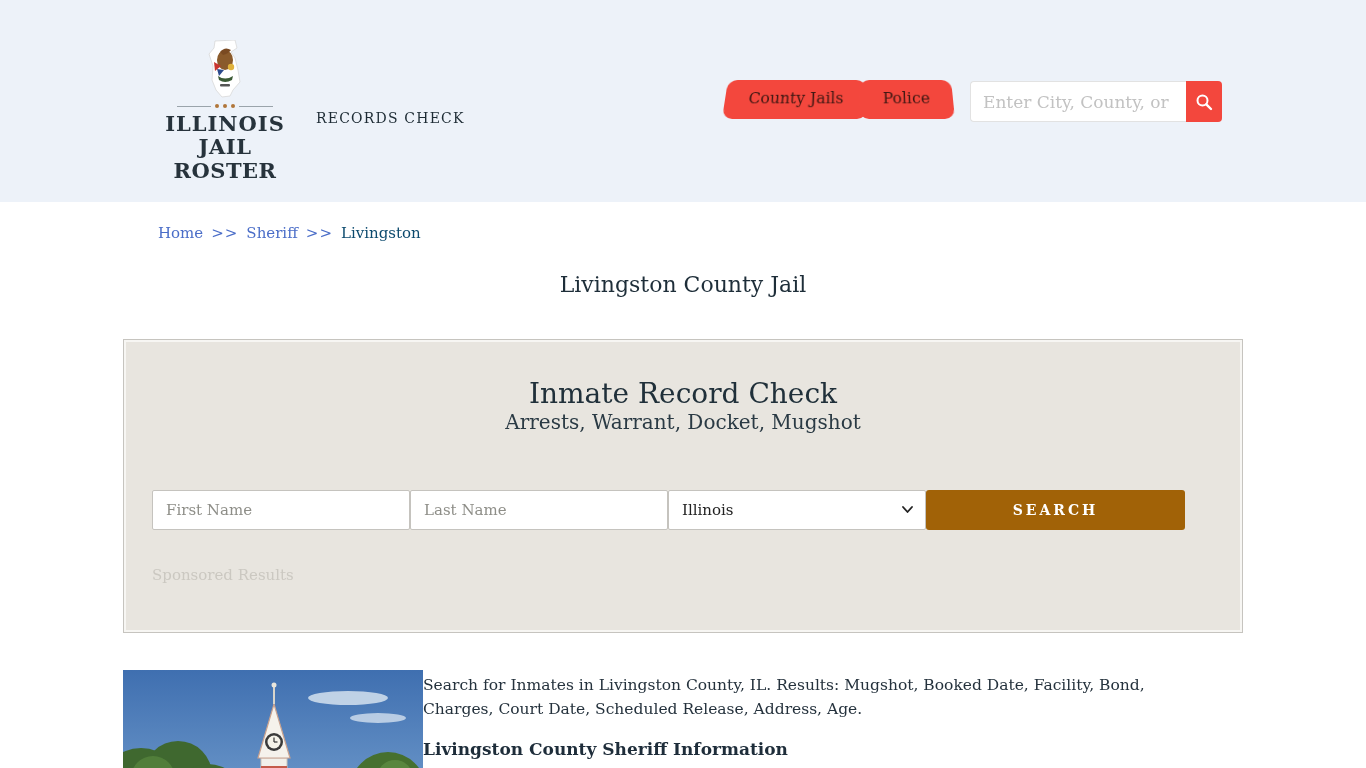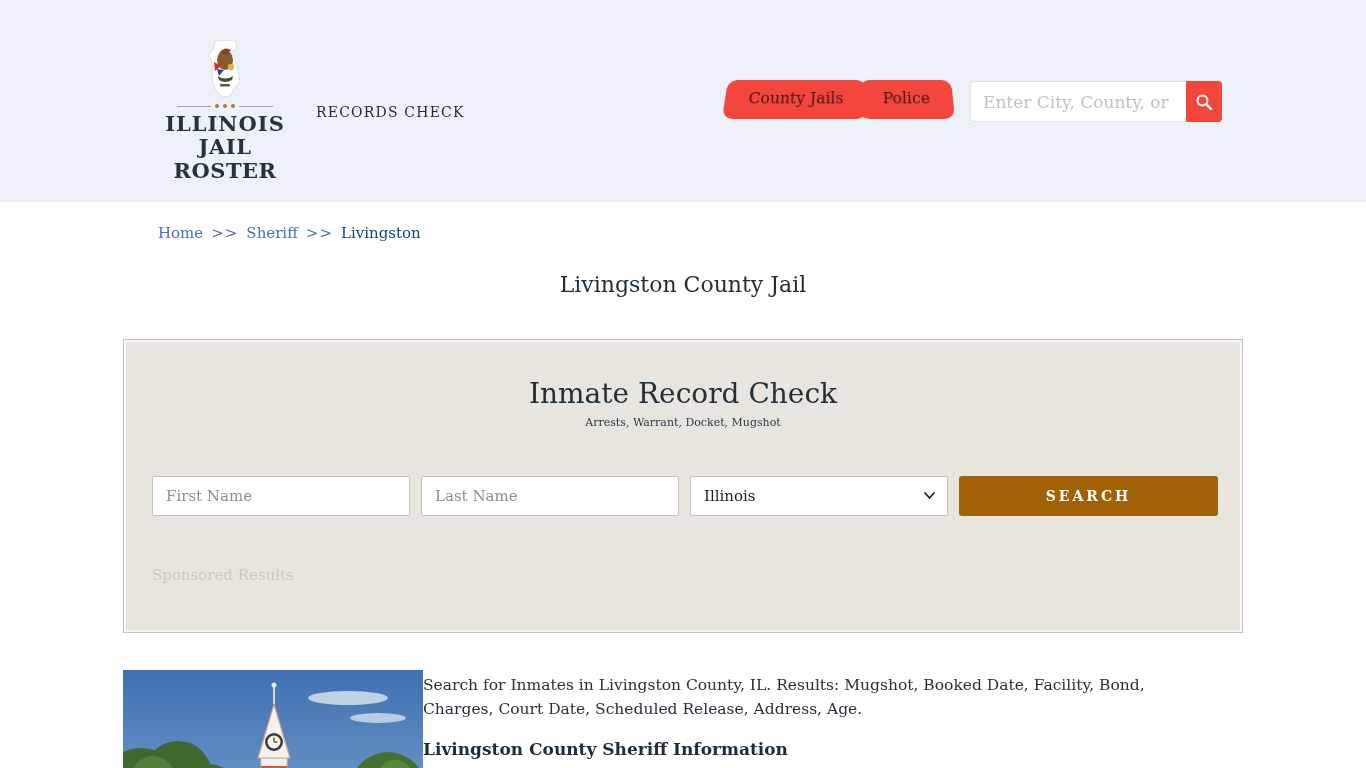--- a/index.html
+++ b/index.html
@@ -44,21 +44,21 @@
   .logo-line1 {
     font-size: 21px; font-weight: bold; letter-spacing: 1px;
     color: #27333c; line-height: 1.1;
   }
   .logo-line2 {
     font-size: 21px; font-weight: bold; letter-spacing: 0.5px;
     color: #27333c; line-height: 1.15;
   }
   .records-check {
     position: absolute;
-    left: 316px; top: 104px;
+    left: 316px; top: 110px;
     font-size: 14px;
     letter-spacing: 1.2px;
     color: #1d2b34;
   }
   .header-nav {
     position: absolute;
     left: 722px; top: 78px;
     display: flex;
   }
   .nav-tab {
@@ -146,30 +146,29 @@
     position: relative;
   }
   .hero-title {
     margin-top: 37px;
     text-align: center;
     font-size: 28px;
     font-weight: 500;
     color: #20303a;
   }
   .hero-subtitle {
-    margin-top: 6px;
-    text-align: center;
-    font-size: 11px;
+    margin-top: 0;
+    text-align: center;
+    font-size: 20px;
     color: #2a3a44;
   }
   .hero-form {
     position: absolute;
-    left: 28px; top: 136px;
-    display: flex;
-    gap: 11px;
+    left: 28px; top: 150px;
+    display: flex;
   }
   .hero-form input[type="text"] {
     width: 258px; height: 40px;
     border: 1px solid #c5c3be;
     border-radius: 2px;
     background: #ffffff;
     padding: 0 13px;
     font-family: "DejaVu Serif", "Liberation Serif", serif;
     font-size: 15px;
     color: #333;

